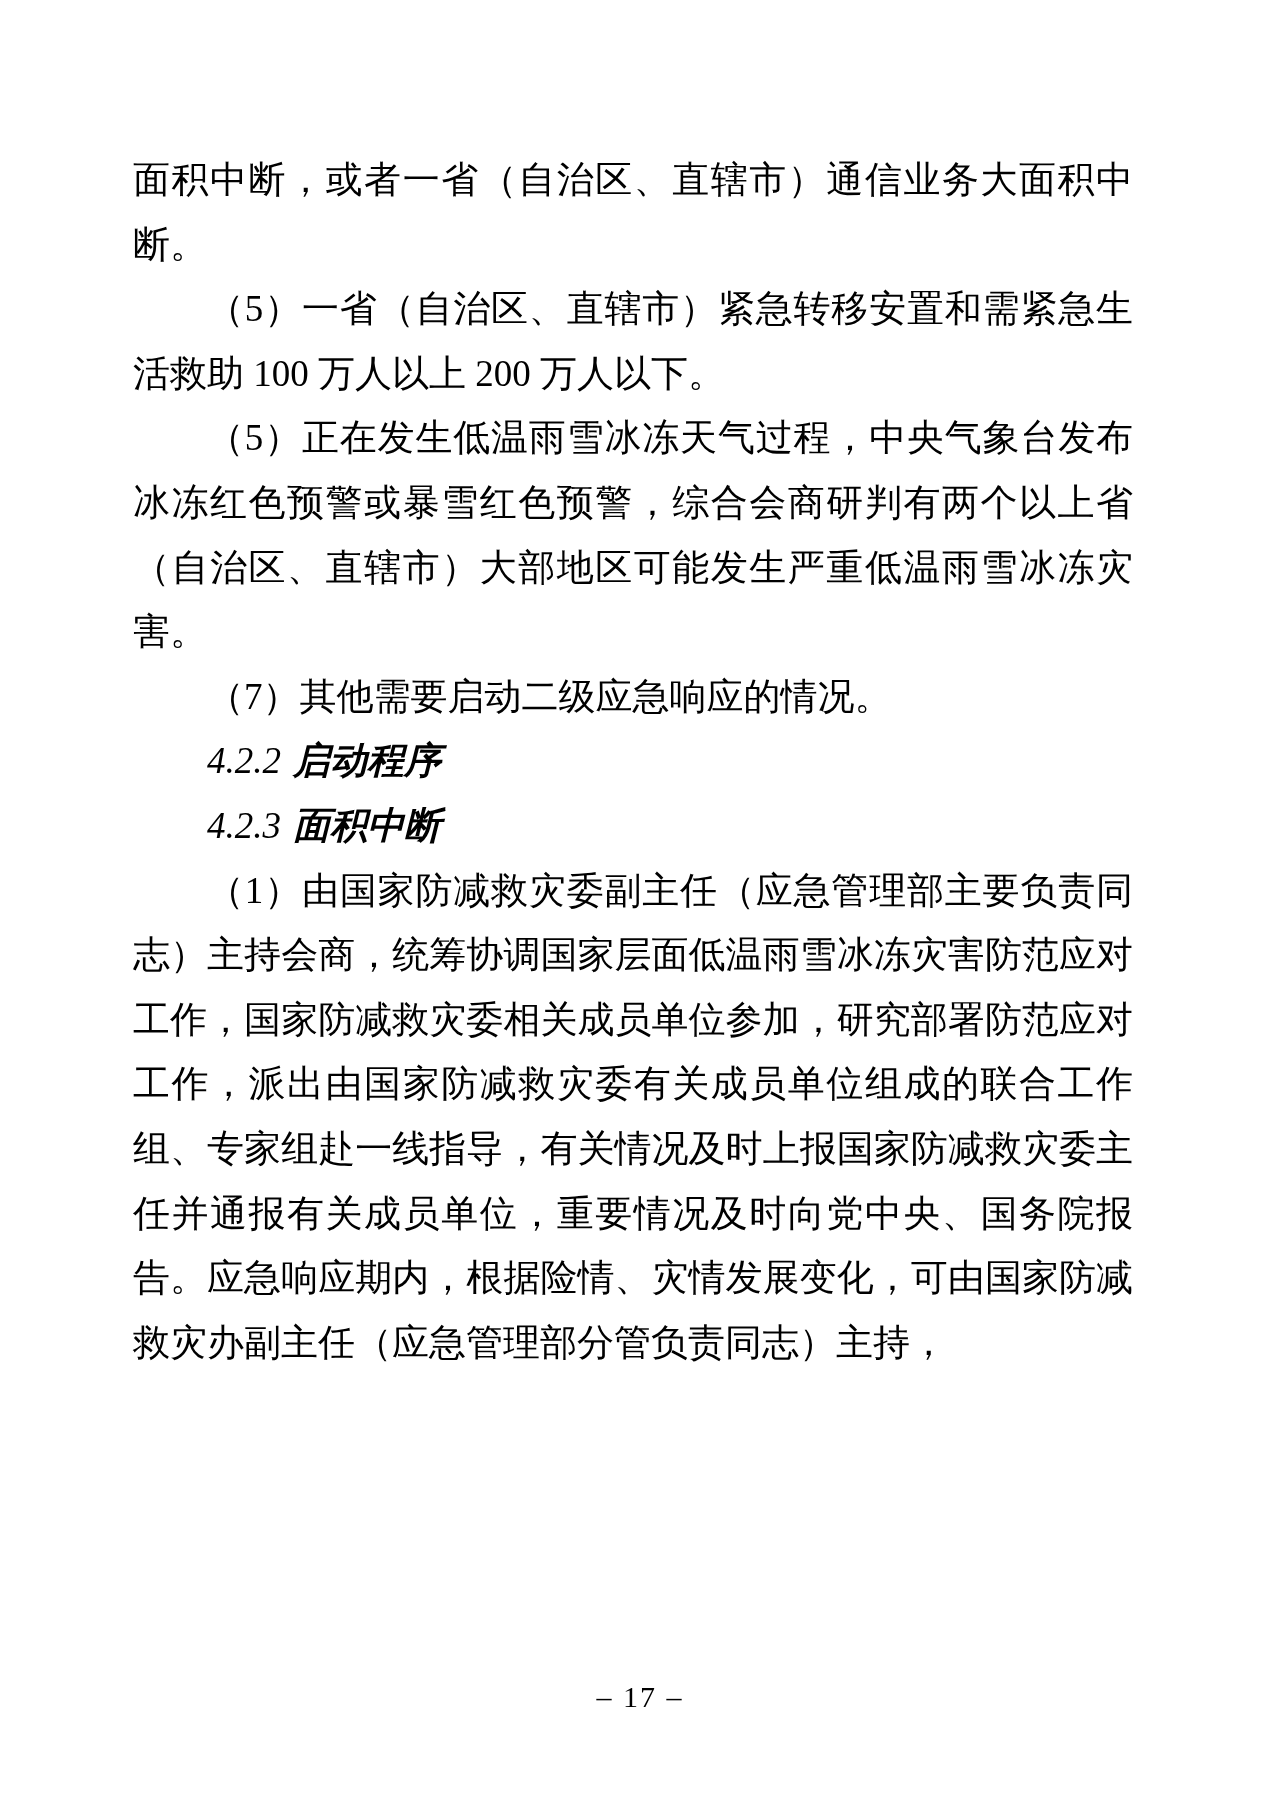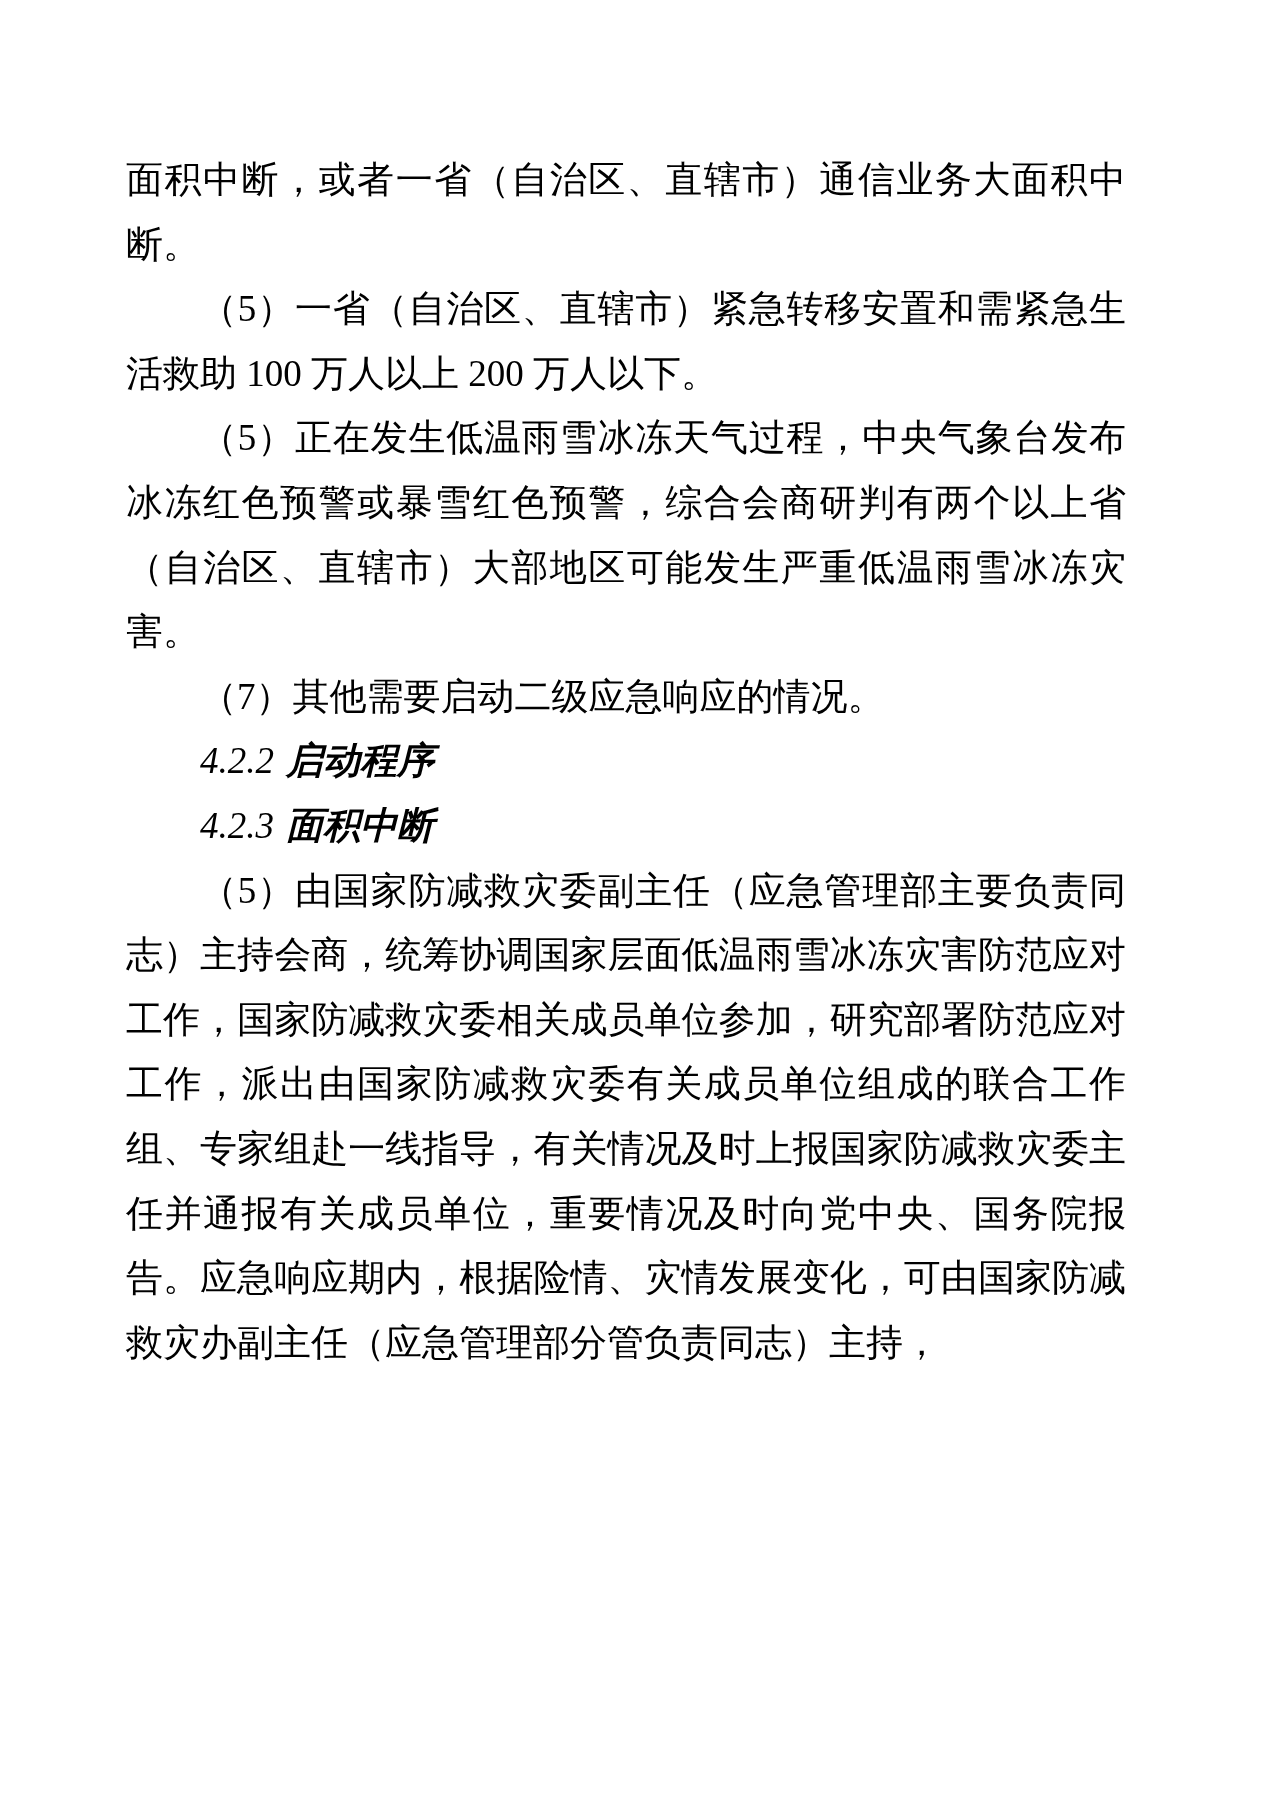--- a/index.html
+++ b/index.html
@@ -13,21 +13,21 @@
     width: 1280px;
     height: 1809px;
     background: #ffffff;
     color: #000000;
     font-family: "Liberation Serif", "DejaVu Serif", serif;
     overflow: hidden;
   }
   .content {
     position: absolute;
     top: 148px;
-    left: 126px;
+    left: 133px;
     width: 1000px;
     font-size: 37px;
     line-height: 64.6px;
     text-align: justify;
     text-justify: inter-ideograph;
   }
   .para {
     margin: 0;
     text-indent: 2em;
   }
@@ -76,17 +76,20 @@
 
     <h3 class="heading">
       <span class="h-num">4.2.2</span><span class="h-title">启动程序</span>
     </h3>
 
 
     <h3 class="heading">
       <span class="h-num">4.2.3</span><span class="h-title">面积中断</span>
     </h3>
 
-    <p class="para">（5）由国家防减救灾委副主任（应急管理部主要负责同志）主持会商，统筹协调国家层面低温雨雪冰冻灾害防范应对工作，国家防减救灾委相关成员单位参加，研究部署防范应对工作，派出由国家防减救灾委有关成员单位组成的联合工作组、专家组赴一线指导，有关情况及时上报国家防减救灾委主任并通报有关成员单位，重要情况及时向党中央、国务院报告。应急响应期内，根据险情、灾情发展变化，可由国家防减救灾办副主任（应急管理部分管负责同志）主持，</p>
+    <p class="para">（1）由国家防减救灾委副主任（应急管理部主要负责同志）主持会商，统筹协调国家层面低温雨雪冰冻灾害防范应对工作，国家防减救灾委相关成员单位参加，研究部署防范应对工作，派出由国家防减救灾委有关成员单位组成的联合工作组、专家组赴一线指导，有关情况及时上报国家防减救灾委主任并通报有关成员单位，重要情况及时向党中央、国务院报告。应急响应期内，根据险情、灾情发展变化，可由国家防减救灾办副主任（应急管理部分管负责同志）主持，</p>
 
   </main>
 
+  <footer class="footer">
+    <span>– 17 –</span>
+  </footer>
 </div>
 
 </body></html>

